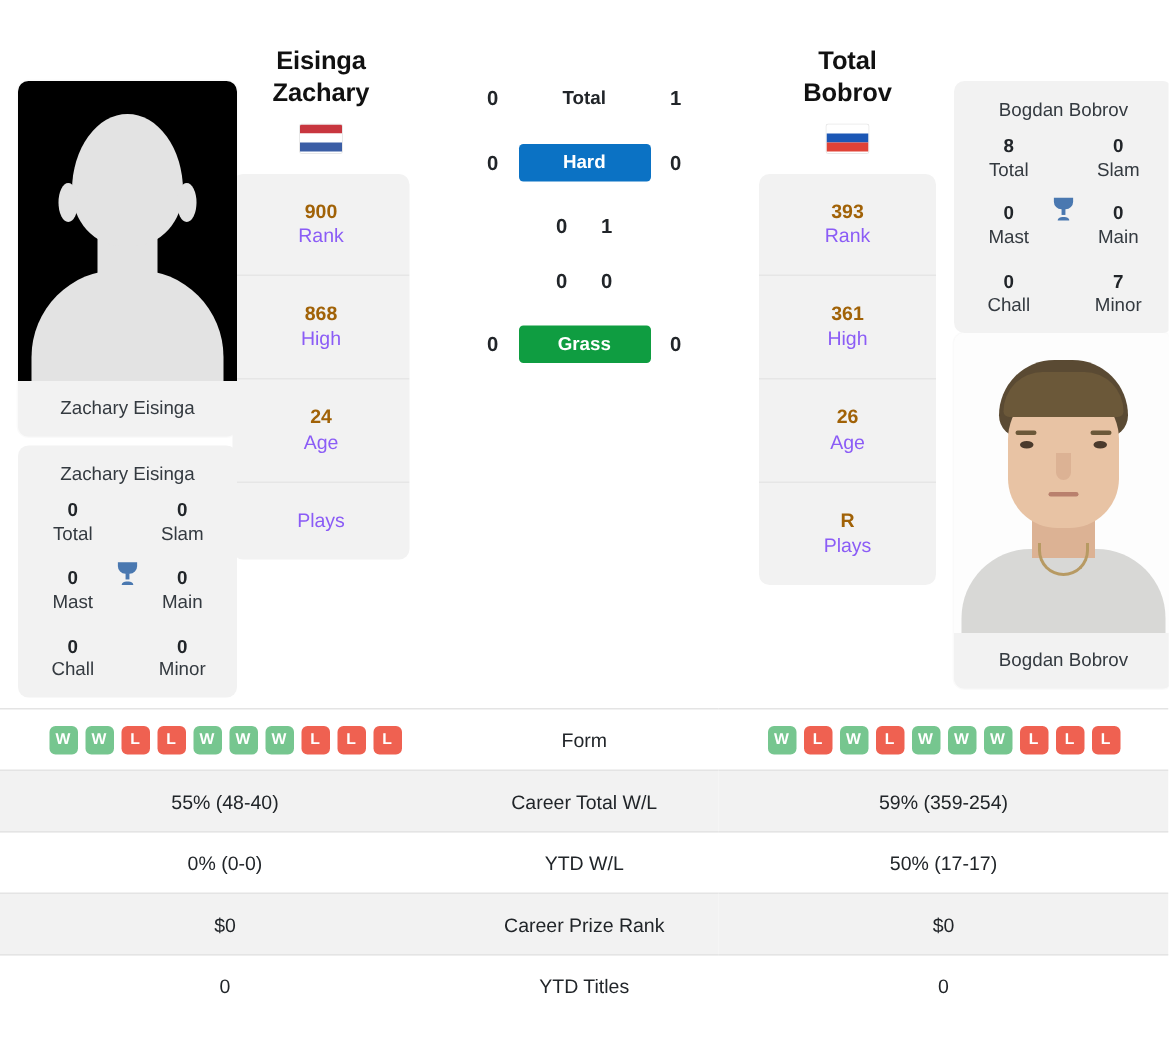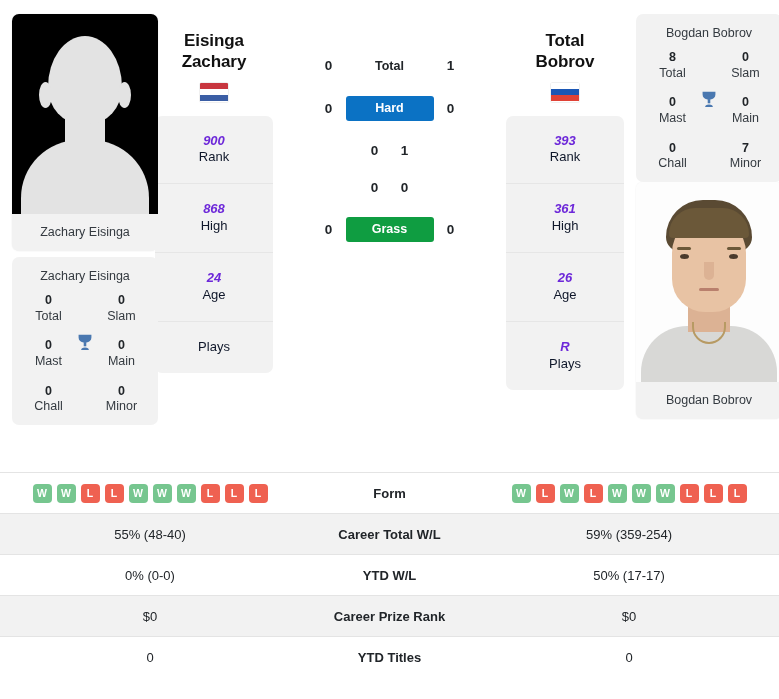--- a/index.html
+++ b/index.html
@@ -17,20 +17,21 @@
     display: flex;
     width: 779px;
     height: 472px;
     align-items: flex-start;
   }
 
   .player-col {
     width: 155px;
     padding: 14px 4px 0 12px;
     flex: 0 0 155px;
+    margin-top: 40px;
   }
 
   .photo-card {
     width: 146px;
     border-radius: 7px;
     background: #f2f2f2;
     overflow: hidden;
     box-shadow: 0 0 0 1px rgba(0,0,0,0.02);
   }
   .photo {
@@ -210,26 +211,25 @@
     border-radius: 7px;
     overflow: hidden;
   }
   .stat-row {
     text-align: center;
     padding: 17px 4px 17px 4px;
     border-bottom: 1px solid #e6e6e6;
   }
   .stat-row:last-child { border-bottom: none; }
   .stat-row .v {
-    font-size: 13px; font-weight: 700; color: #6d28d9; line-height: 1.3;
+    font-size: 13px; font-weight: 700; color: #a16207; line-height: 1.3;
     min-height: 0;
-    font-style: italic;
   }
   .stat-row .k {
-    font-size: 13px; color: #0f172a; line-height: 1.3;
+    font-size: 13px; color: #8b5cf6; line-height: 1.3;
   }
 
   
   .center-col {
     flex: 1 1 auto;
     padding-top: 56px;
     display: flex;
     flex-direction: column;
     gap: 22px;
     align-items: center;
@@ -279,21 +279,21 @@
   .cmp-table tr.alt { background: #f2f2f2; }
   .cmp-table td {
     border-top: 1px solid #e4e4e4;
     font-size: 13px;
     color: #212529;
     text-align: center;
     vertical-align: middle;
     padding: 0 6px;
   }
   .cmp-table td.lbl {
-    font-weight: 700;
+    font-weight: 400;
     width: 179px;
   }
   .cmp-table td.side { width: 300px; }
 
   .form-strip {
     display: flex;
     justify-content: center;
     gap: 5px;
   }
   .badge {

